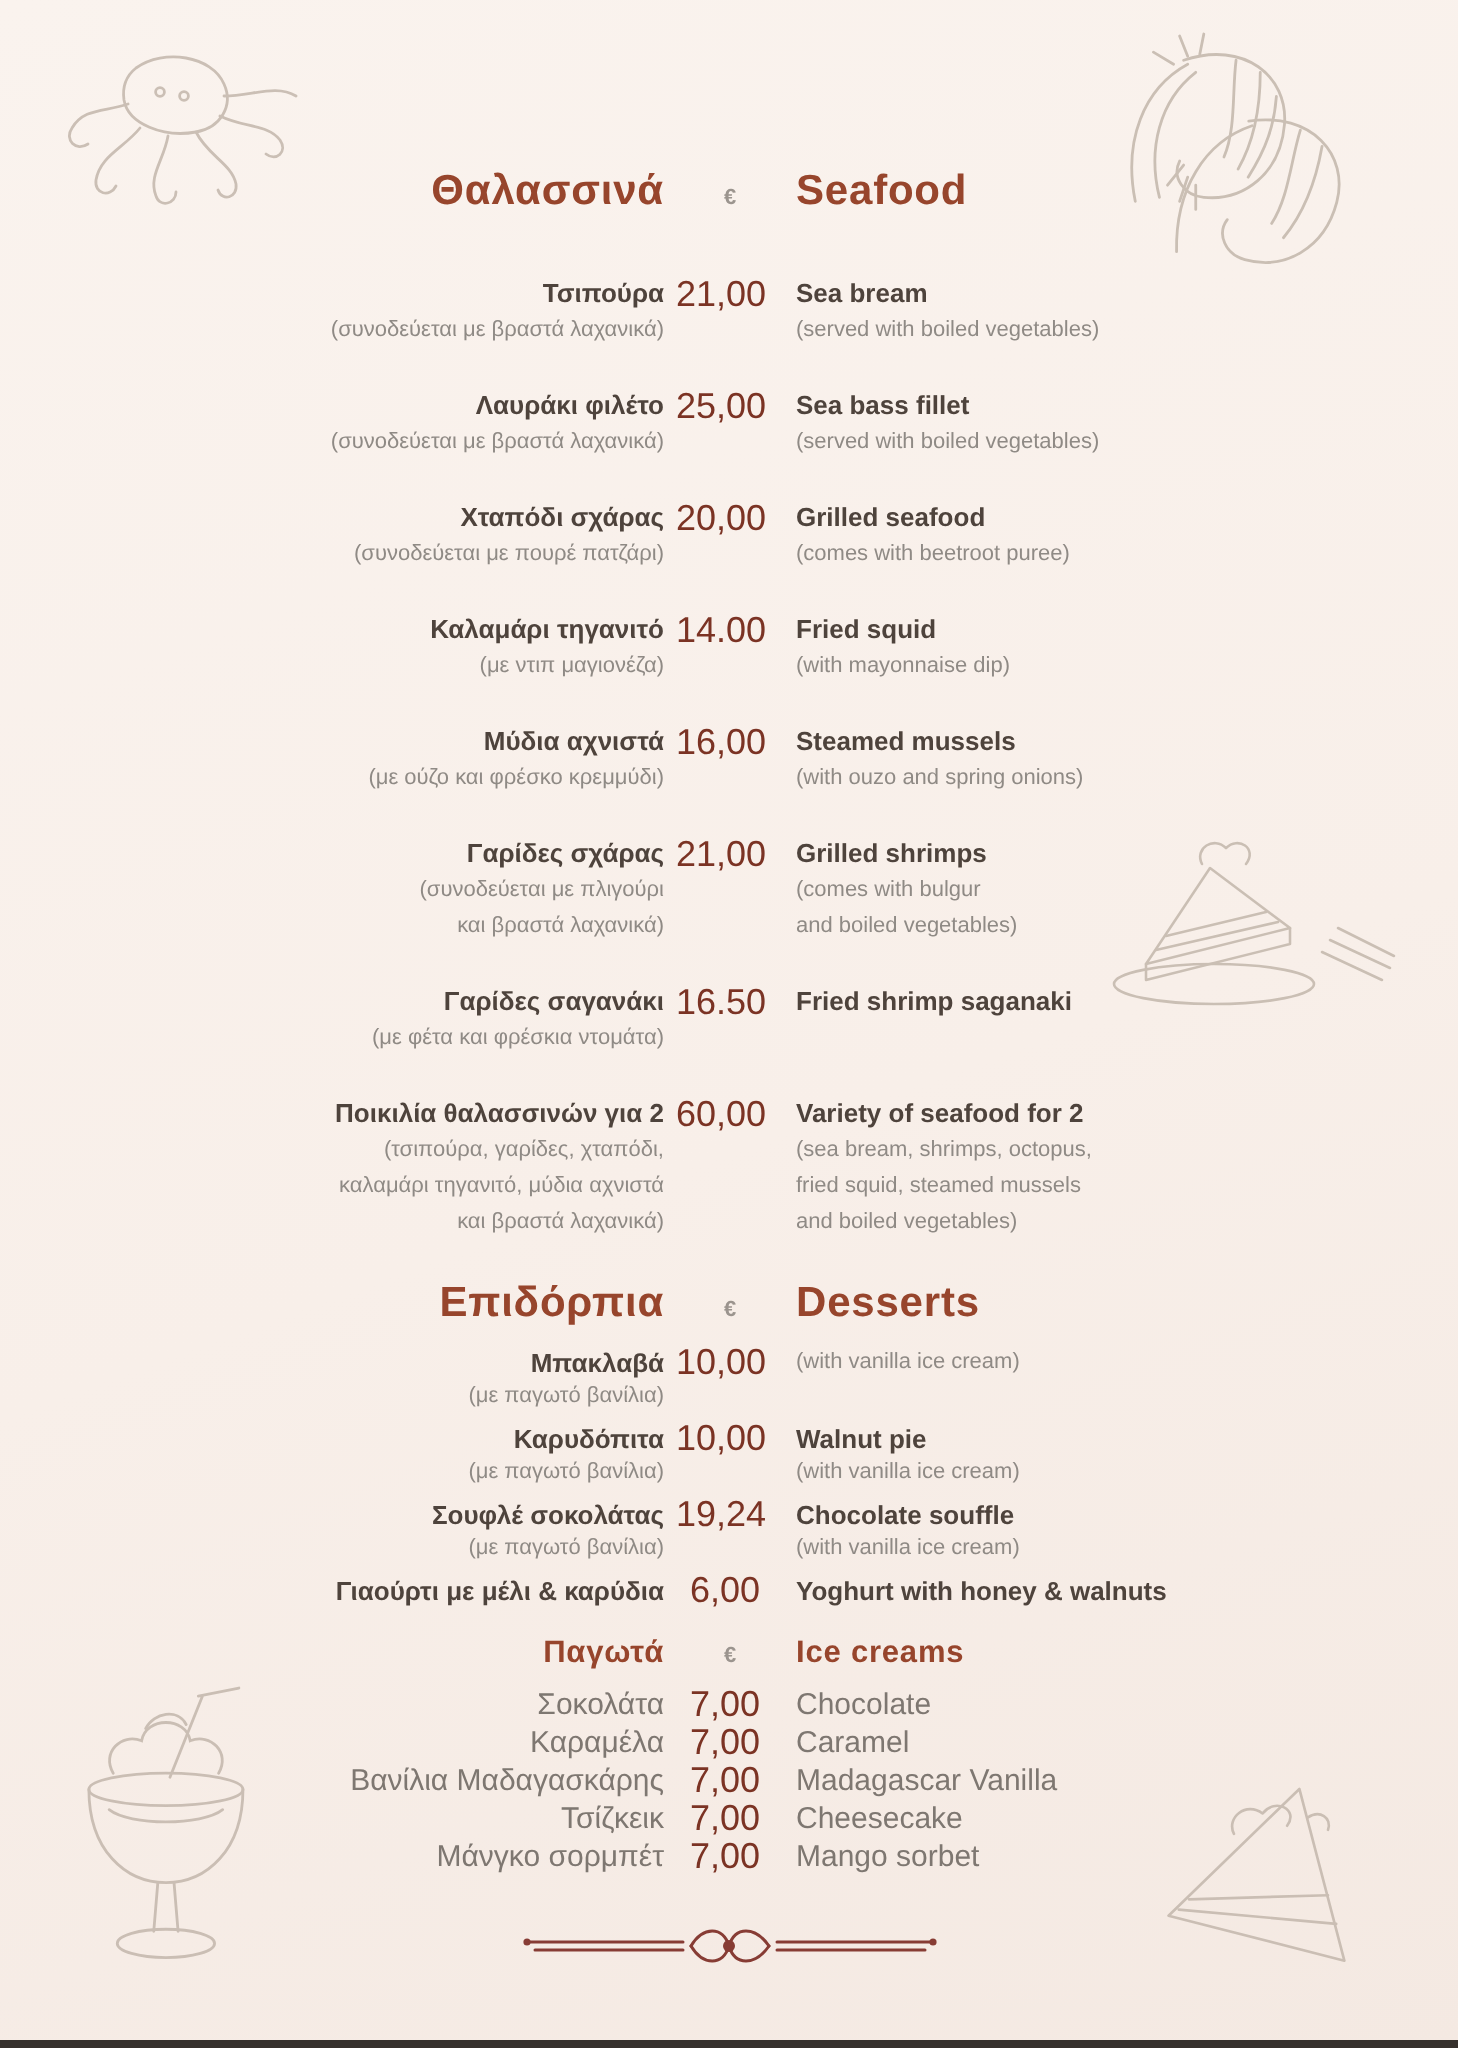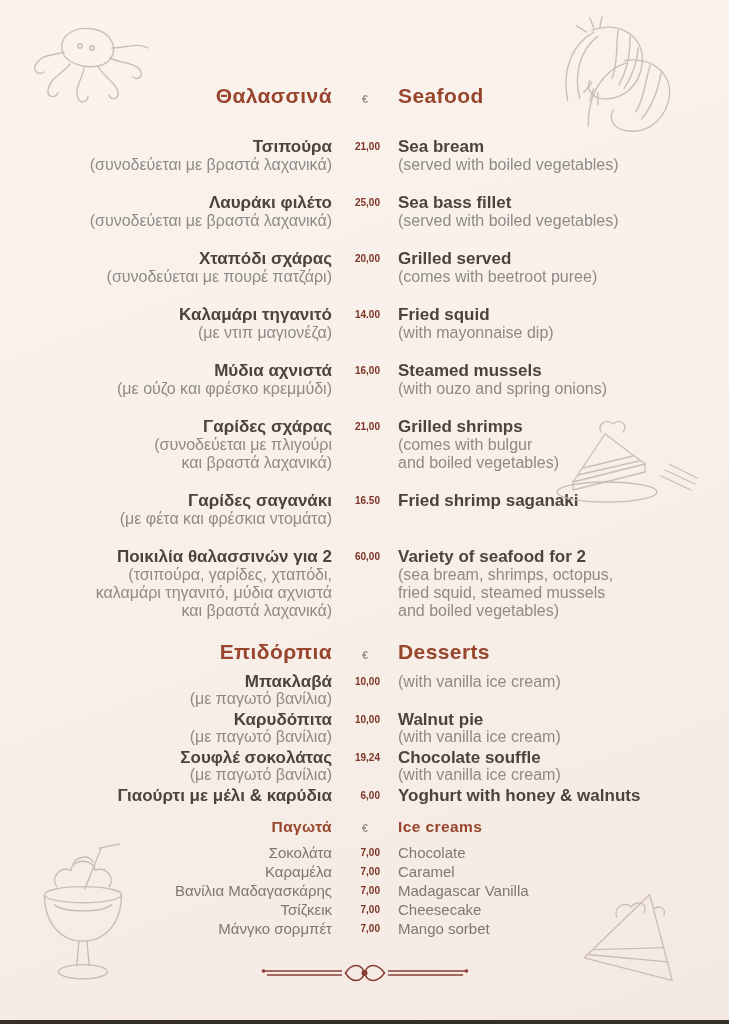--- a/index.html
+++ b/index.html
@@ -44,29 +44,29 @@
   .section-title-el, .section-title-en {
     font-size: 21px; font-weight: bold; letter-spacing: .4px;
     color: var(--accent, #97452c);
   }
   .currency-symbol {
     font-size: 11px; font-weight: bold; color: #9b948e;
     text-align: center; padding-right: 0;
   }
 
   .name-el, .name-en {
-    font-size: 17px; font-weight: bold; line-height: 18px;
+    font-size: 13px; font-weight: bold; line-height: 18px;
     color: var(--name, #4e433c);
   }
   .desc {
-    font-size: 16px; line-height: 18px; white-space: pre-line;
+    font-size: 11px; line-height: 18px; white-space: pre-line;
     color: var(--desc, #8f8a85);
   }
   .price {
-    font-size: 10px; font-weight: bold; line-height: 18px;
+    font-size: 18px; font-weight: normal; line-height: 18px;
     color: var(--price, #7b3324);
   }
 
   
   .style-spaced .item-row { margin-bottom: 20px; }
 
   
   .style-compact .header-row { margin-top: 2px; margin-bottom: 9px; }
   .style-compact .item-row { margin-bottom: 4px; }
   .style-compact .name-el, .style-compact .name-en,
@@ -148,21 +148,21 @@
             <div class="desc">(served with boiled vegetables)</div>
           </div>
         </div>
         <div class="menu-row item-row">
           <div class="col-el">
             <div class="name-el">Χταπόδι σχάρας</div>
             <div class="desc">(συνοδεύεται με πουρέ πατζάρι)</div>
           </div>
           <div class="col-price price">20,00</div>
           <div class="col-en">
-            <div class="name-en">Grilled served</div>
+            <div class="name-en">Grilled seafood</div>
             <div class="desc">(comes with beetroot puree)</div>
           </div>
         </div>
         <div class="menu-row item-row">
           <div class="col-el">
             <div class="name-el">Καλαμάρι τηγανιτό</div>
             <div class="desc">(με ντιπ μαγιονέζα)</div>
           </div>
           <div class="col-price price">14.00</div>
           <div class="col-en">

